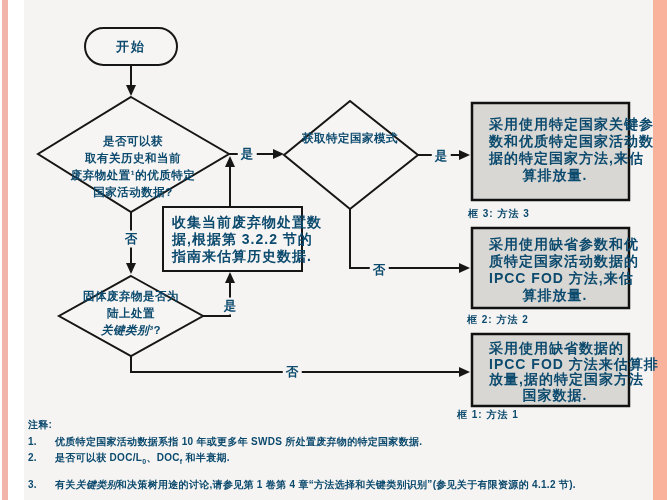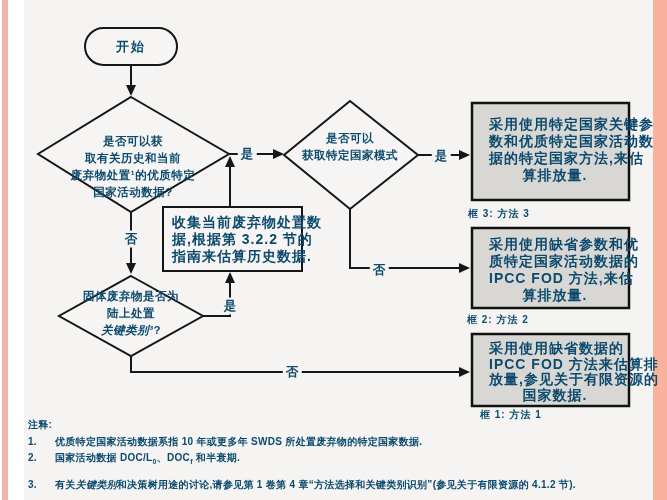--- a/index.html
+++ b/index.html
@@ -27,21 +27,21 @@
   .d2{left:270px; top:130px; width:160px;}
   .d3{left:51px; top:288px; width:160px;}
   .boxtext{font-size:14px; line-height:17px; letter-spacing:1px; text-align:center;}
   .collect{left:172px; top:214px; width:124px;}
   .b3{left:489px; top:116px; width:132px;}
   .b2{left:489px; top:236px; width:132px;}
   .b1{left:489px; top:341px; width:132px; line-height:15.5px;}
   .caption{font-size:10px; letter-spacing:1px; white-space:nowrap;}
   .cap3{left:468px; top:207px;}
   .cap2{left:467px; top:313px;}
-  .cap1{left:480px; top:408px;}
+  .cap1{left:457px; top:408px;}
   .edge-label{
     background:#f5f4f2; font-size:12.5px; padding:0 3px;
     transform:translate(-50%,-50%); white-space:nowrap;
   }
   .fn{font-size:10px; white-space:nowrap; letter-spacing:0.3px;}
   .fn-num{display:inline-block; width:27px;}
   sub{font-size:7px;}
   i{font-style:italic;}
 </style>
 </head>
@@ -92,21 +92,20 @@
   <div class="txt start-label">开始</div>
 
   <div class="txt node d1">
     <div class="line">是否可以获</div>
     <div class="line">取有关历史和当前</div>
     <div class="line">废弃物处置¹的优质特定</div>
     <div class="line">国家活动数据?</div>
   </div>
 
   <div class="txt node d2">
-    <div class="line">是否可以</div>
     <div class="line">获取特定国家模式</div>
   </div>
 
   <div class="txt node d3">
     <div class="line">固体废弃物是否为</div>
     <div class="line">陆上处置</div>
     <div class="line"><i>关键类别³</i><span>?</span></div>
   </div>
 
   <div class="txt boxtext collect">
@@ -127,35 +126,35 @@
     <div class="line">采用使用缺省参数和优</div>
     <div class="line">质特定国家活动数据的</div>
     <div class="line">IPCC FOD 方法,来估</div>
     <div class="line">算排放量.</div>
   </div>
   <div class="txt caption cap2">框 2: 方法 2</div>
 
   <div class="txt boxtext b1">
     <div class="line">采用使用缺省数据的</div>
     <div class="line">IPCC FOD 方法来估算排</div>
-    <div class="line">放量,参见关于有限资源的</div>
+    <div class="line">放量,据的特定国家方法</div>
     <div class="line">国家数据.</div>
   </div>
   <div class="txt caption cap1">框 1: 方法 1</div>
 
   <div class="txt edge-label" style="left:247px; top:154px;">是</div>
   <div class="txt edge-label" style="left:441px; top:156px;">是</div>
   <div class="txt edge-label" style="left:230px; top:306px;">是</div>
   <div class="txt edge-label" style="left:131px; top:239px;">否</div>
   <div class="txt edge-label" style="left:379px; top:270px;">否</div>
   <div class="txt edge-label" style="left:292px; top:372px;">否</div>
 
   <div class="txt fn" style="left:28px; top:418px;">注释:</div>
   <div class="txt fn" style="left:28px; top:435px;">
     <span class="fn-num">1.</span><span>优质特定国家活动数据系指 10 年或更多年 SWDS 所处置废弃物的特定国家数据.</span>
   </div>
   <div class="txt fn" style="left:28px; top:451px;">
-    <span class="fn-num">2.</span><span><span>国家活动数据 DOC/L</span><sub>0</sub><span>、DOC</span><sub>f</sub><span> 和半衰期.</span></span>
+    <span class="fn-num">2.</span><span><span>是否可以获 DOC/L</span><sub>0</sub><span>、DOC</span><sub>f</sub><span> 和半衰期.</span></span>
   </div>
   <div class="txt fn" style="left:28px; top:478px;">
     <span class="fn-num">3.</span><span><span>有关</span><i>关键类别</i><span>和决策树用途的讨论,请参见第 1 卷第 4 章“方法选择和关键类别识别”(参见关于有限资源的 4.1.2 节).</span></span>
   </div>
 </div>
 
 </body></html>

